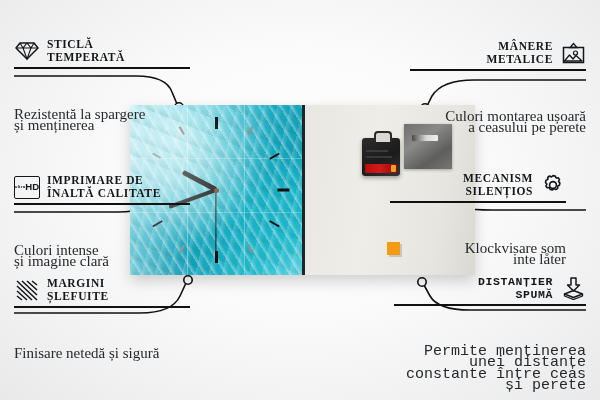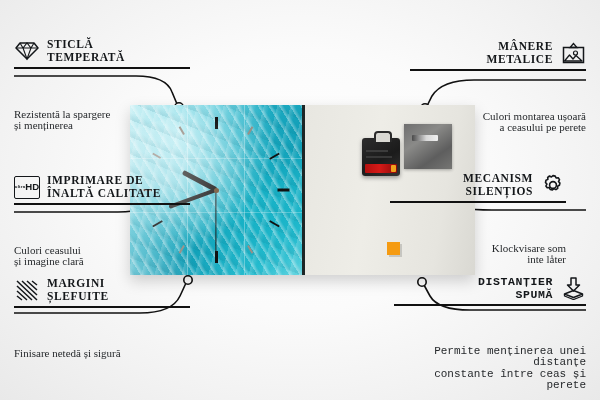--- a/index.html
+++ b/index.html
@@ -95,21 +95,21 @@
   
   .callout{position:absolute;width:176px;}
   .callout .head{display:flex;align-items:center;gap:7px;}
   .callout.right .head{flex-direction:row-reverse;}
   .ttl{
     font-size:11.5px;font-weight:bold;color:#14171a;letter-spacing:.6px;
     line-height:13px;text-transform:uppercase;
   }
   .callout.right .ttl{text-align:right;}
   .rule{height:1.6px;background:#111;margin:3px 0 3px;}
-  .sub{font-size:11px;color:#26292c;line-height:11.5px;margin-top:40px;}
+  .sub{font-size:15px;color:#26292c;line-height:11.5px;margin-top:40px;}
   .callout.right .sub{text-align:right;}
   .ico{width:26px;height:24px;flex:0 0 26px;display:flex;align-items:center;justify-content:center;}
   .ico svg{display:block;}
 
   .hdbadge{
     width:25px;height:21px;border:1.6px solid #14171a;border-radius:2px;
     display:flex;align-items:center;justify-content:center;line-height:1;
   }
   .hdbadge .u{font-size:4.4px;font-weight:bold;letter-spacing:.2px;color:#14171a;font-family:"Liberation Sans",sans-serif;}
   .hdbadge .h{font-size:9.6px;font-weight:bold;color:#14171a;font-family:"Liberation Sans",sans-serif;margin-top:.5px;}
@@ -210,21 +210,21 @@
           <span class="h">HD</span>
         </span>
       </span>
       <div class="ttl">
         <div>IMPRIMARE DE</div>
         <div>ÎNALTĂ CALITATE</div>
       </div>
     </div>
     <div class="rule"></div>
     <div class="sub">
-      <div>Culori ceasului</div>
+      <div>Culori intense</div>
       <div>și imagine clară</div>
     </div>
   </div>
 
   <div class="callout left" style="left:14px;top:277px;">
     <div class="head">
       <span class="ico">
         <svg width="24" height="22" viewBox="0 0 24 22">
           <path d="M2 2L22 21M2 7L17 21M2 12L12 21M2 17L7 21M7 2L22 16M12 2L22 11M17 2L22 6" fill="none" stroke="#14171a" stroke-width="1.5"></path>
         </svg>

